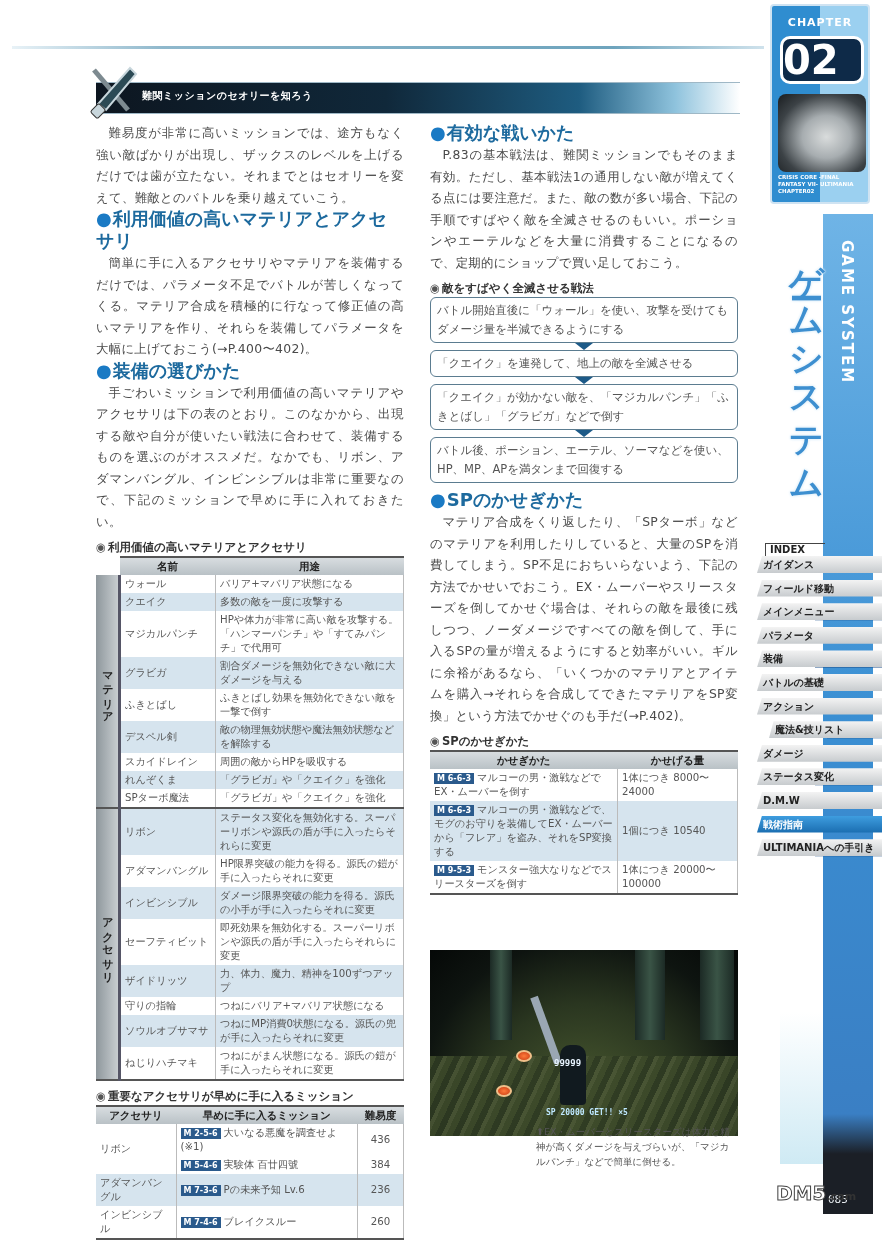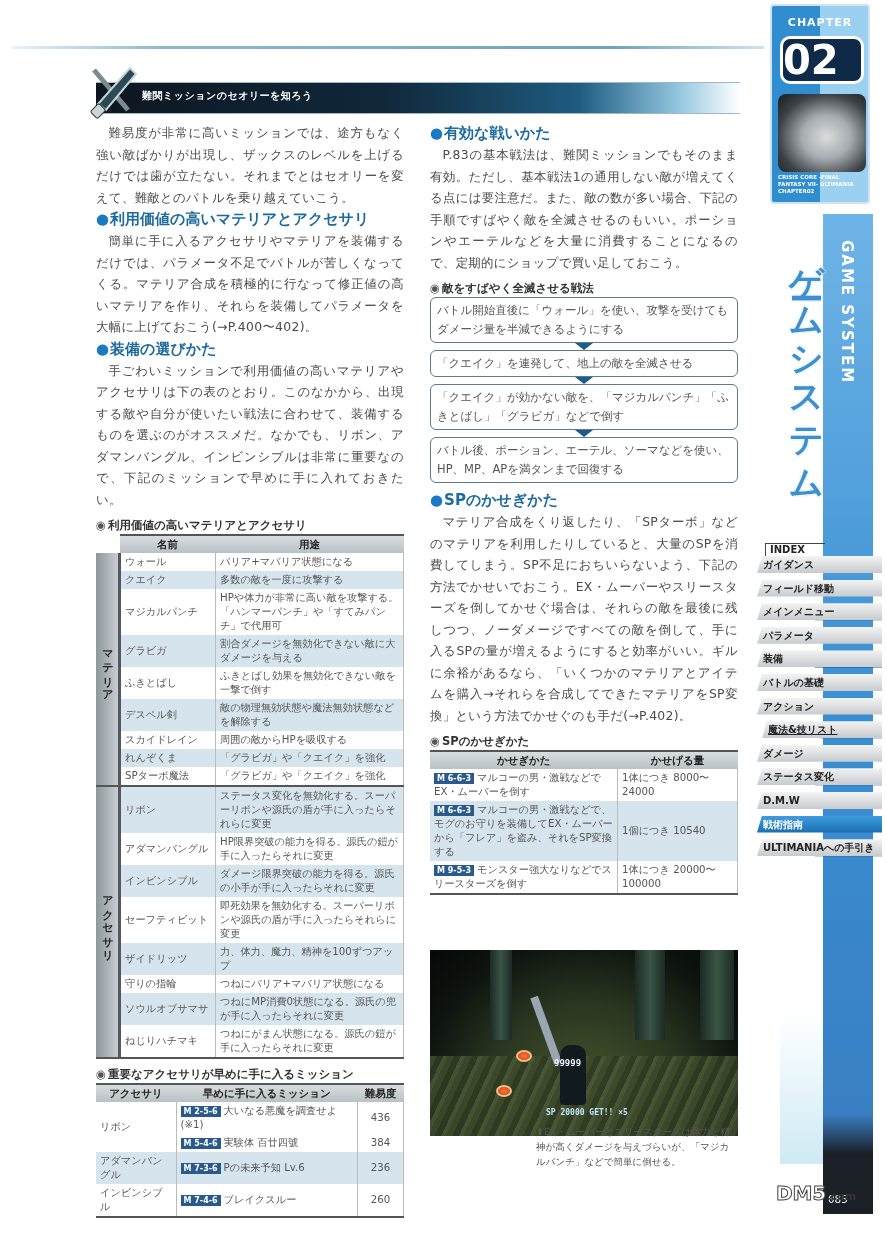--- a/index.html
+++ b/index.html
@@ -15,21 +15,21 @@
     border-top: 1px solid #9fb8c6; border-bottom: 1px solid #9fb8c6; }
   .sec-bar .title { position: absolute; left: 46px; top: 6px; color: #fff;
     font-family: "DejaVu Serif", serif; font-size: 10px; font-weight: bold; letter-spacing: 0.5px; }
   .sword { position: absolute; left: 88px; top: 64px; width: 50px; height: 56px; }
 
   .col { position: absolute; }
   .col-left { left: 96px; top: 122px; width: 308px; }
   .col-right { left: 430px; top: 122px; width: 308px; }
 
   p.body { font-size: 12.4px; line-height: 21.5px; text-indent: 1em; color: #4a4a4a; text-align: justify; letter-spacing: 0.3px; }
-  h3.bullet { font-size: 15px; font-weight: bold; color: #1d6a9e; line-height: 22px; }
+  h3.bullet { font-size: 18px; font-weight: bold; color: #1d6a9e; line-height: 22px; }
   h3.bullet::before { content: "●"; color: #1a7ac4; margin-right: 1px; }
   h4.tblhead { font-size: 11.5px; font-weight: bold; color: #333; line-height: 18px; margin-top: 6px; }
   h4.tblhead::before { content: "◉"; color: #555; margin-right: 2px; }
 
   table { border-collapse: collapse; width: 100%; font-size: 10.2px; color: #555; padding-left: 12px; }
   th { background: linear-gradient(#d8dde0, #b9c1c6); color: #222; font-weight: bold; font-size: 10.5px;
     height: 18px; border-top: 2px solid #555; }
   td { padding: 2px 4px; line-height: 14px; vertical-align: middle; border-right: 1px solid #bbb; }
   tr.alt td.c { background: #d6e4ee; }
   .grp { width: 22px; background: linear-gradient(to right, #8e979c, #c8cdd0); color: #222;
@@ -84,21 +84,21 @@
   .game-system-jp { position: absolute; left: 784px; top: 240px; writing-mode: vertical-rl; color: #3d8fd0;
     font-family: "DejaVu Serif", serif; font-weight: bold; font-size: 34px; letter-spacing: 2px;
     text-shadow: 0 0 2px #fff, 0 0 3px #b8dcf4; }
 
   .index-title { position: absolute; left: 765px; top: 543px; font-size: 10px; font-weight: bold; color: #222;
     border-left: 1px solid #444; border-top: 1px solid #444; padding-left: 4px; width: 60px; line-height: 12px; }
   .index-list { position: absolute; left: 757px; top: 556px; width: 125px; }
   .index-item { position: relative; height: 17px; margin-bottom: 6.6px; font-size: 10px; font-weight: bold; color: #222;
     line-height: 17px; padding-left: 6px; background: linear-gradient(#f3f3f3, #c7cbce); clip-path: polygon(4% 0, 100% 0, 100% 100%, 0 100%); }
   .index-item::after { content: ""; position: absolute; left: 58px; right: 0; bottom: -4px; height: 4px; background: #1c4f8a; }
-  .index-item.sub { margin-left: 5px; text-decoration: underline; }
+  .index-item.sub { margin-left: 12px; }
   .index-item.active { background: linear-gradient(#3e9ddf, #1a6db0); color: #fff; }
   .page-num { position: absolute; left: 828px; top: 1193px; color: #e9eef2; font-size: 11px; font-family: "DejaVu Sans Mono", monospace; }
   .logo { position: absolute; left: 776px; top: 1145px; font-size: 20px; font-weight: bold; color: #fff;
     -webkit-text-stroke: 1px #444; letter-spacing: 0px; margin-top: 36px; }
   .logo small { font-size: 11px; color: #333; -webkit-text-stroke: 0; }
 </style>
 </head>
 <body>
 
 <div class="top-rule"></div>

